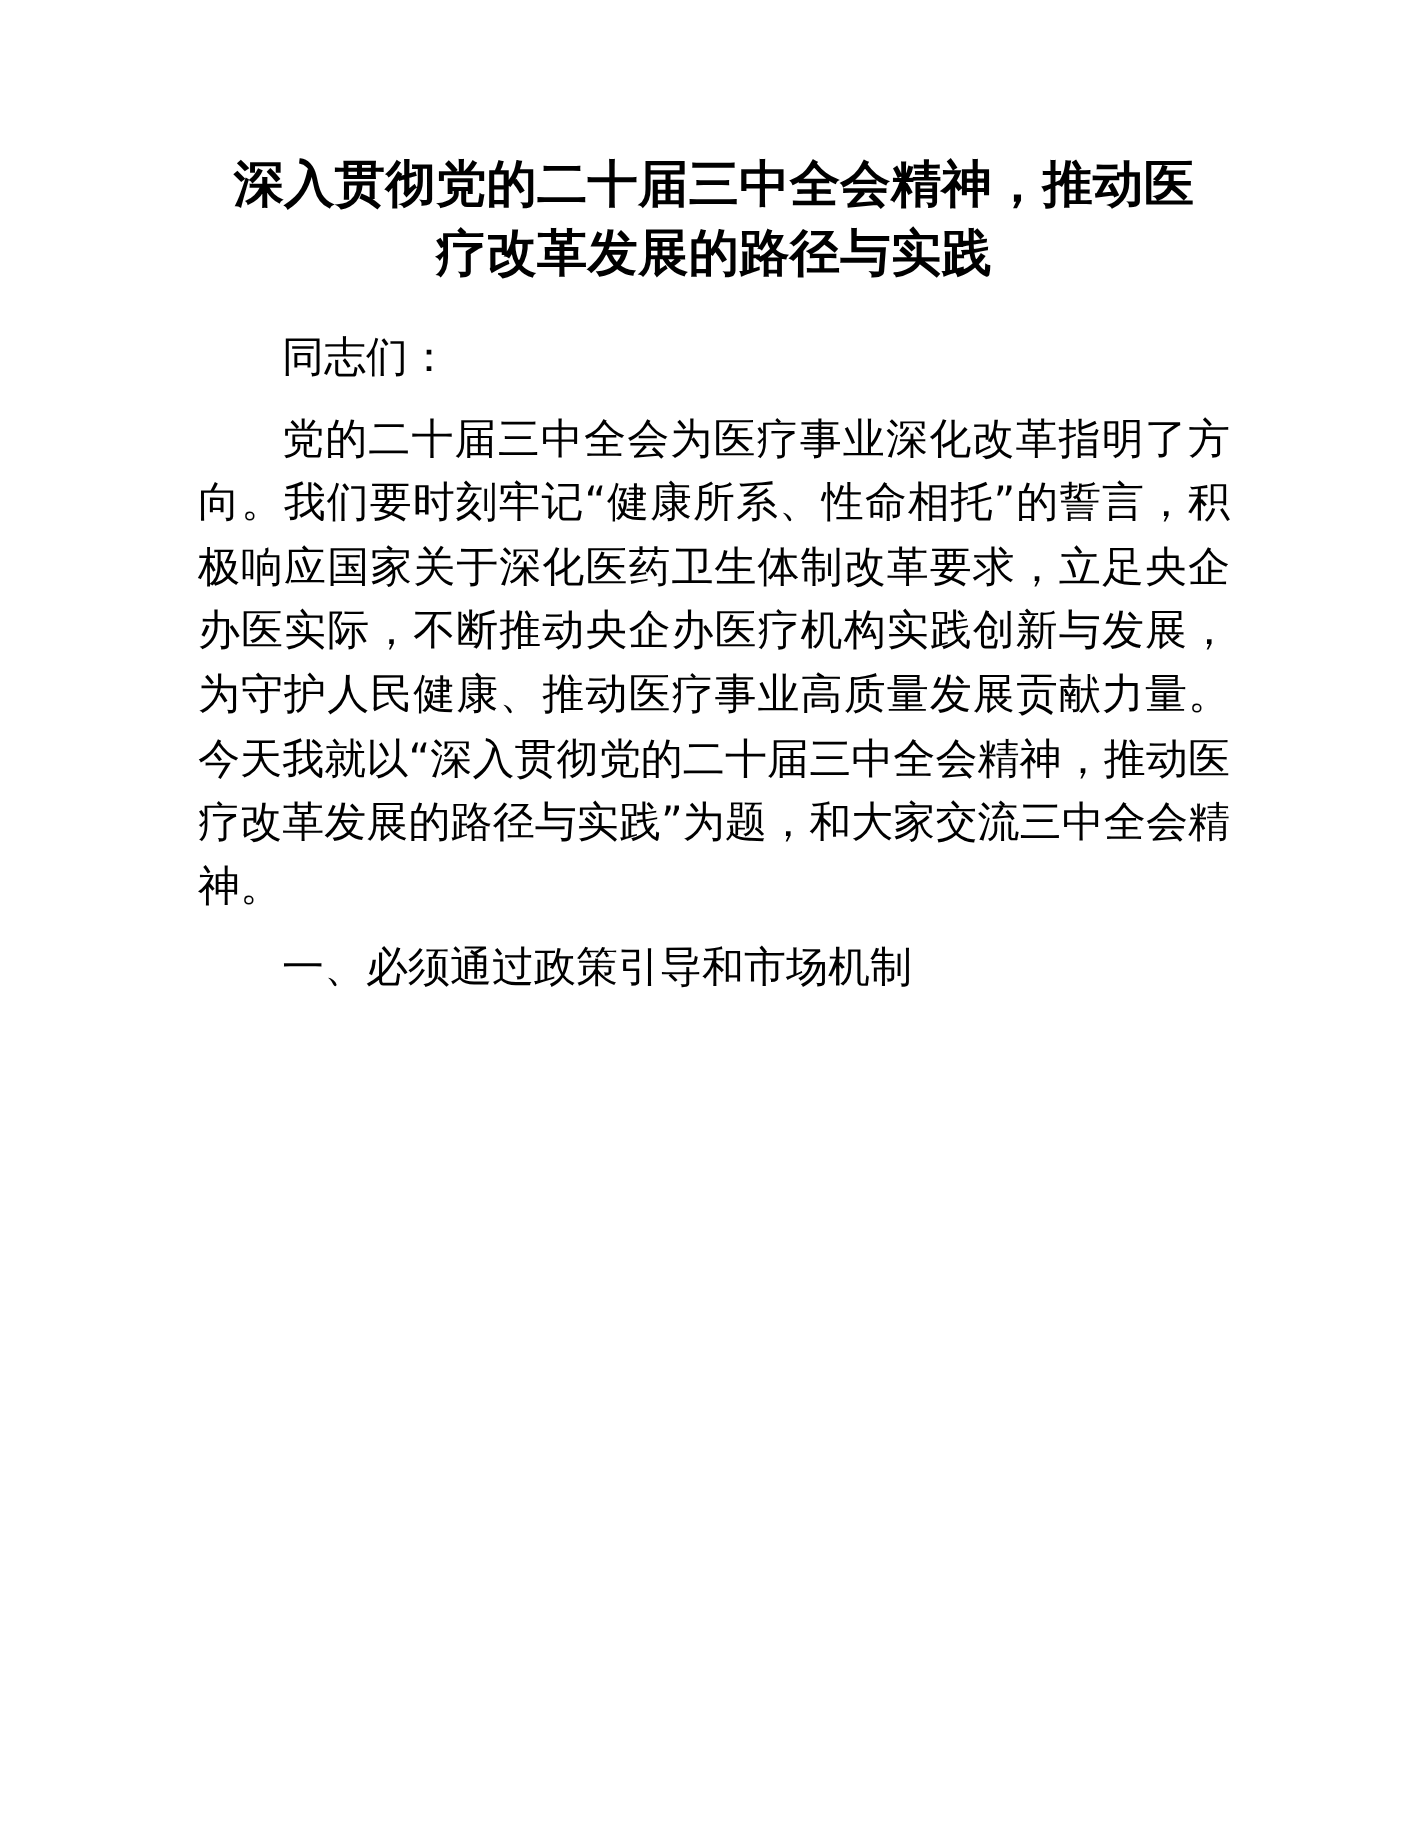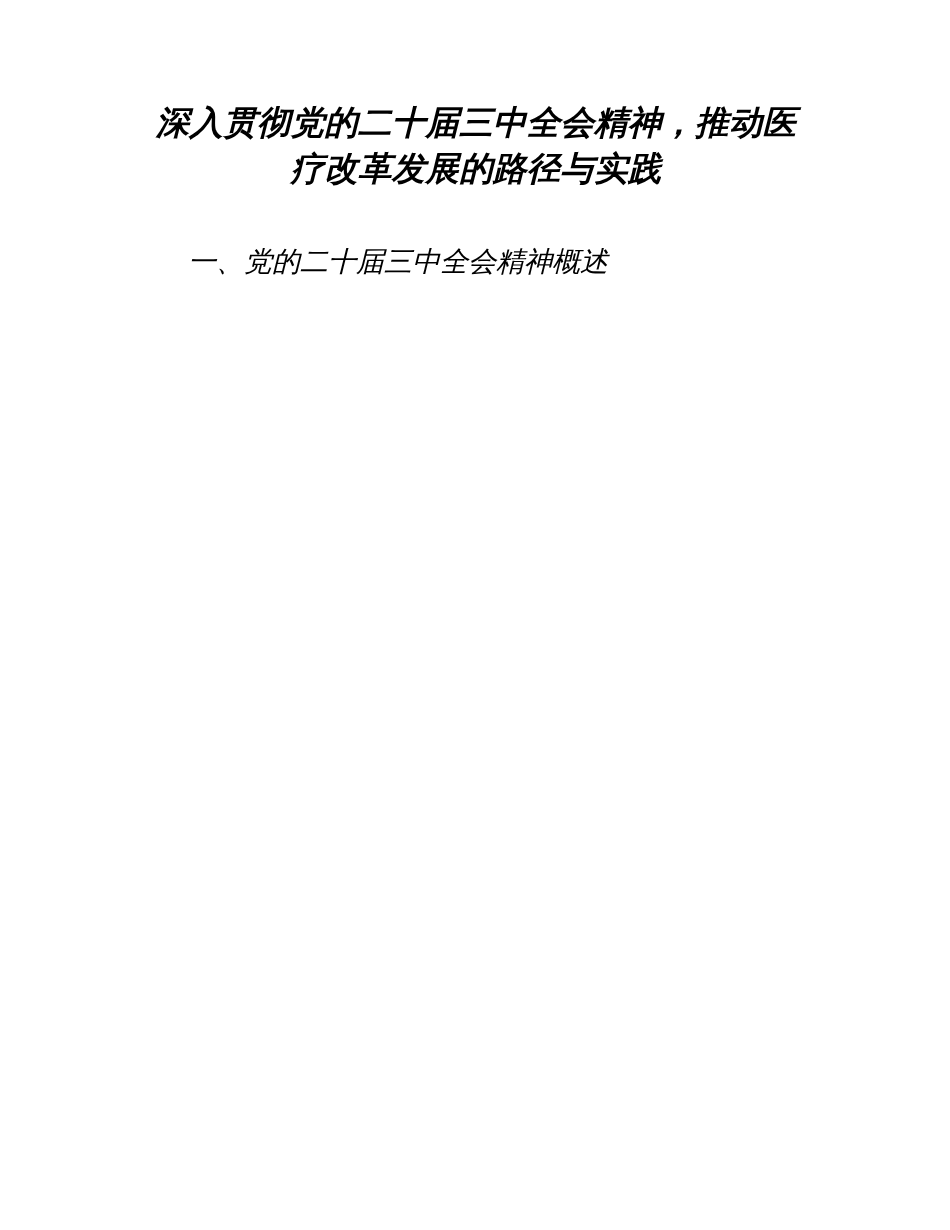--- a/index.html
+++ b/index.html
@@ -11,21 +11,20 @@
     font-family: "DejaVu Sans", "Liberation Sans", sans-serif;
     color: #000000;
   }
   .page {
     position: relative;
     width: 859px;
     height: 1230px;
     background: #ffffff;
     overflow: hidden;
     box-sizing: border-box;
-    font-style: italic;
   }
   .content {
     position: absolute;
     left: 132px;
     top: 100px;
     width: 688px;
   }
   .doc-title {
     font-size: 33.5px;
     font-weight: bold;
@@ -62,25 +61,27 @@
 </head>
 <body>
 
 <div class="page">
   <div class="content">
 
     <h1 class="doc-title">深入贯彻党的二十届三中全会精神，推动医疗改革发展的路径与实践</h1>
 
     <div class="gap-sm"></div>
 
+    <p class="para indent2">同志们：</p>
 
     <div class="gap-md"></div>
 
+    <p class="para indent2">党的二十届三中全会为医疗事业深化改革指明了方向。我们要时刻牢记“健康所系、性命相托”的誓言，积极响应国家关于深化医药卫生体制改革要求，立足央企办医实际，不断推动央企办医疗机构实践创新与发展，为守护人民健康、推动医疗事业高质量发展贡献力量。今天我就以“深入贯彻党的二十届三中全会精神，推动医疗改革发展的路径与实践”为题，和大家交流三中全会精神。</p>
 
     <div class="gap-md"></div>
 
-    <p class="heading-line">一、党的二十届三中全会精神概述</p>
+    <p class="heading-line">一、必须通过政策引导和市场机制</p>
 
     <div class="gap-md"></div>
 
 
   </div>
 </div>
 
 </body></html>

